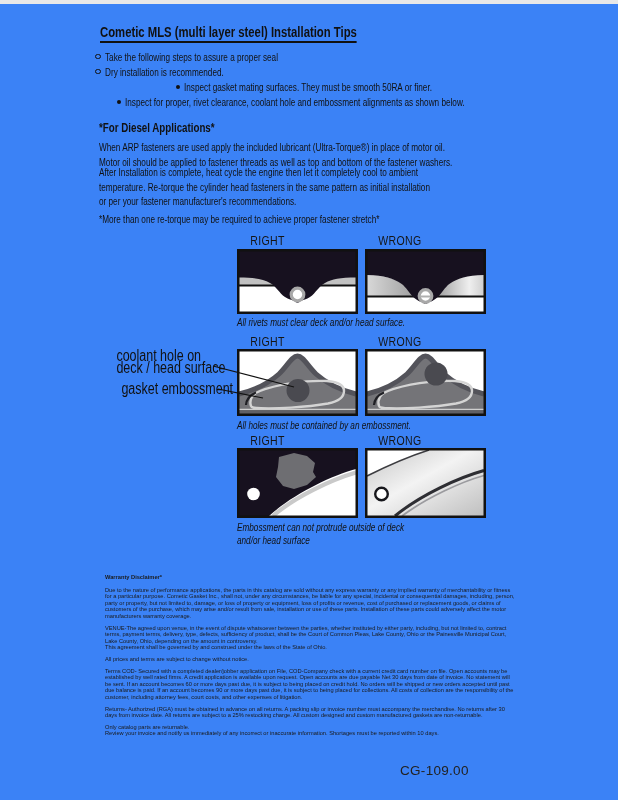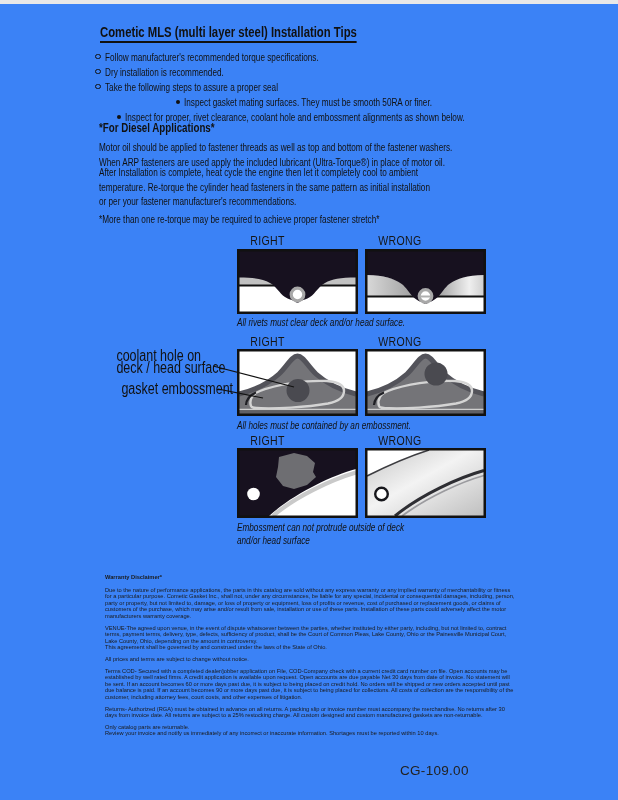--- a/index.html
+++ b/index.html
@@ -39,45 +39,41 @@
 </head>
 <body>
 
 <div class="page">
 
   <h1 class="abs title"><span class="cond">Cometic MLS (multi layer steel) Installation Tips</span></h1>
 
   <div class="abs bullets">
     <div class="b-row">
         <span class="ring"></span>
-        <span class="cond">Follow manufacturer's recommended torque specifications.</span>
+        <span class="cond">Take the following steps to assure a proper seal</span>
       </div>
     <div class="b-row">
         <span class="ring"></span>
         <span class="cond">Dry installation is recommended.</span>
       </div>
-    <div class="b-row">
-        <span class="ring"></span>
-        <span class="cond">Take the following steps to assure a proper seal</span>
-      </div>
     <div class="b-row sub">
         <span class="dot"></span>
         <span class="cond">Inspect gasket mating surfaces.  They must be smooth 50RA or finer.</span>
       </div>
     <div class="b-row sub">
         <span class="dot"></span>
         <span class="cond">Inspect for proper, rivet clearance, coolant hole and embossment alignments as shown below.</span>
       </div>
   </div>
 
   <h2 class="abs diesel-h"><span class="cond">*For Diesel Applications*</span></h2>
 
   <div class="abs para p1">
+    <div><span class="cond">When ARP fasteners are used apply the included lubricant (Ultra-Torque®) in place of motor oil.</span></div>
     <div><span class="cond">Motor oil should be applied to fastener threads as well as top and bottom of the fastener washers.</span></div>
-    <div><span class="cond">When ARP fasteners are used apply the included lubricant (Ultra-Torque®) in place of motor oil.</span></div>
   </div>
   <div class="abs para p2">
     <div><span class="cond">After Installation is complete, heat cycle the engine then let it completely cool to ambient</span></div>
     <div><span class="cond">temperature. Re-torque the cylinder head fasteners in the same pattern as initial installation</span></div>
     <div><span class="cond">or per your fastener manufacturer's recommendations.</span></div>
   </div>
   <div class="abs para p3">
     <div><span class="cond">*More than one re-torque may be required to achieve proper fastener stretch*</span></div>
   </div>
 

